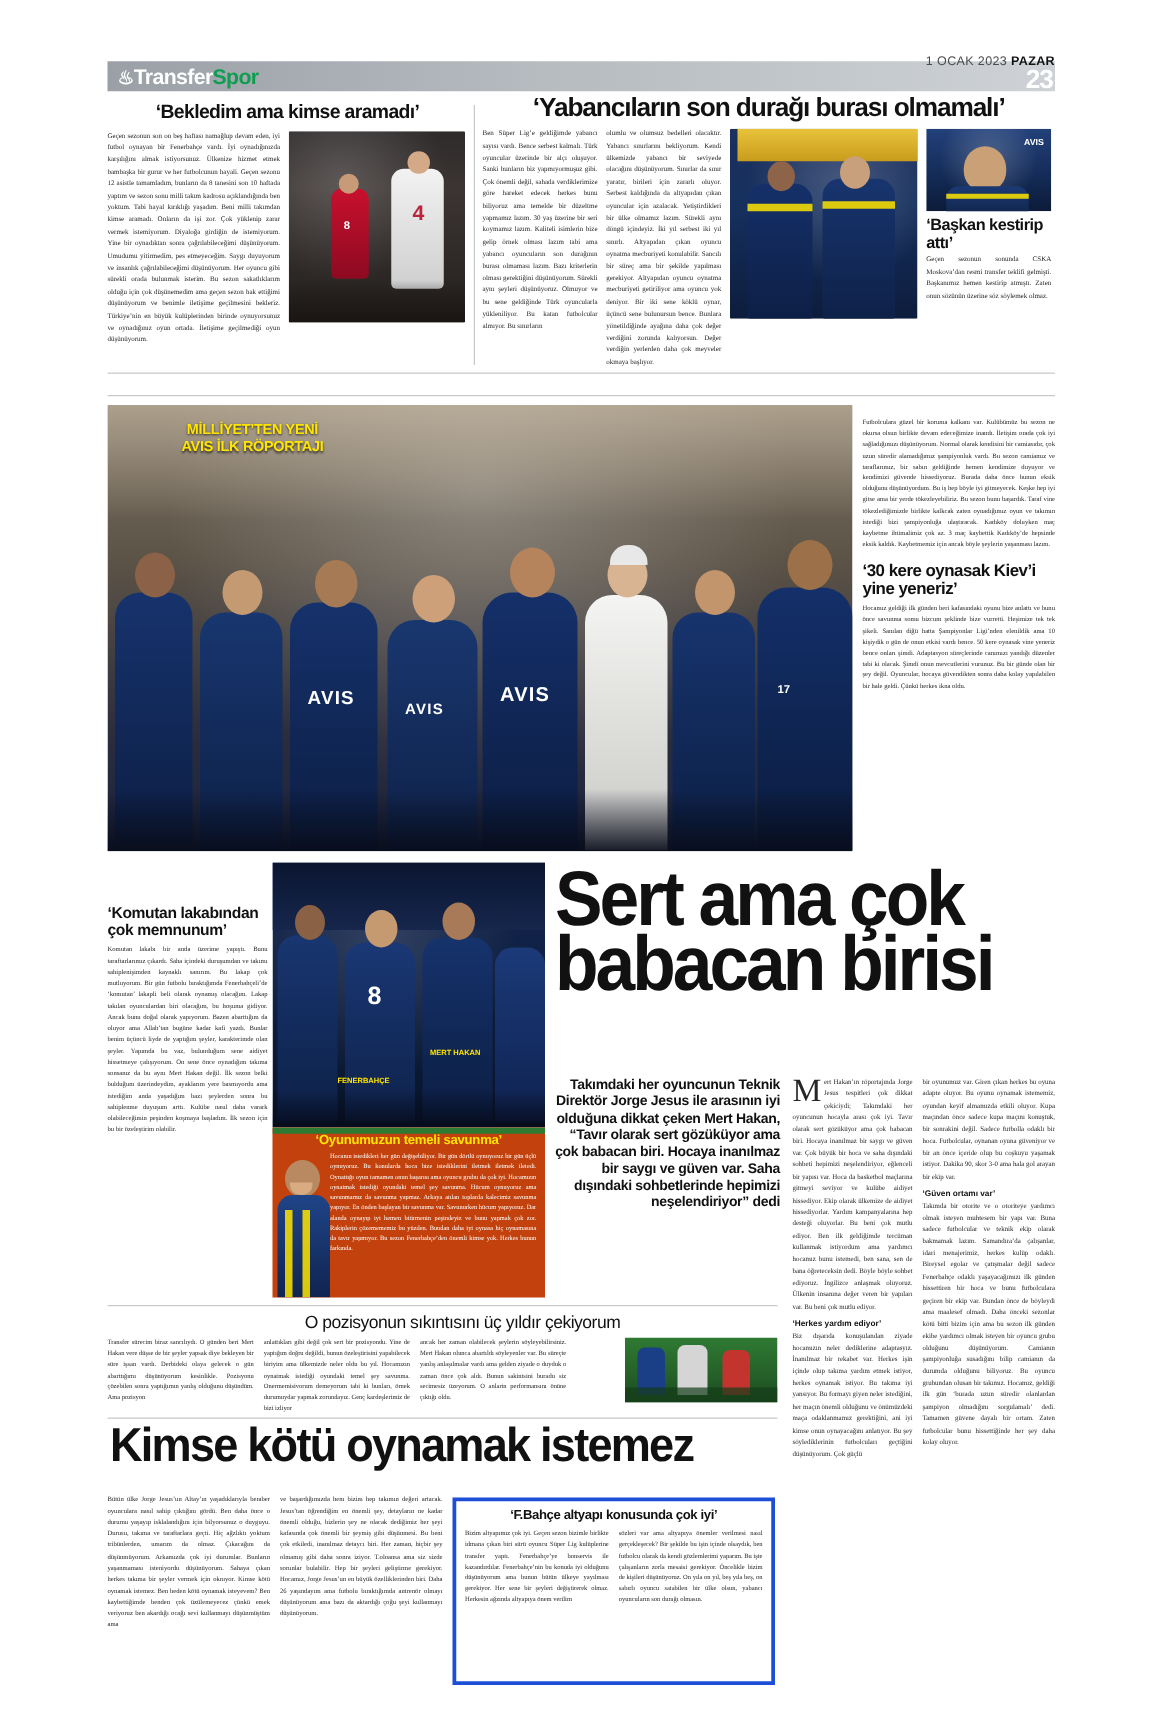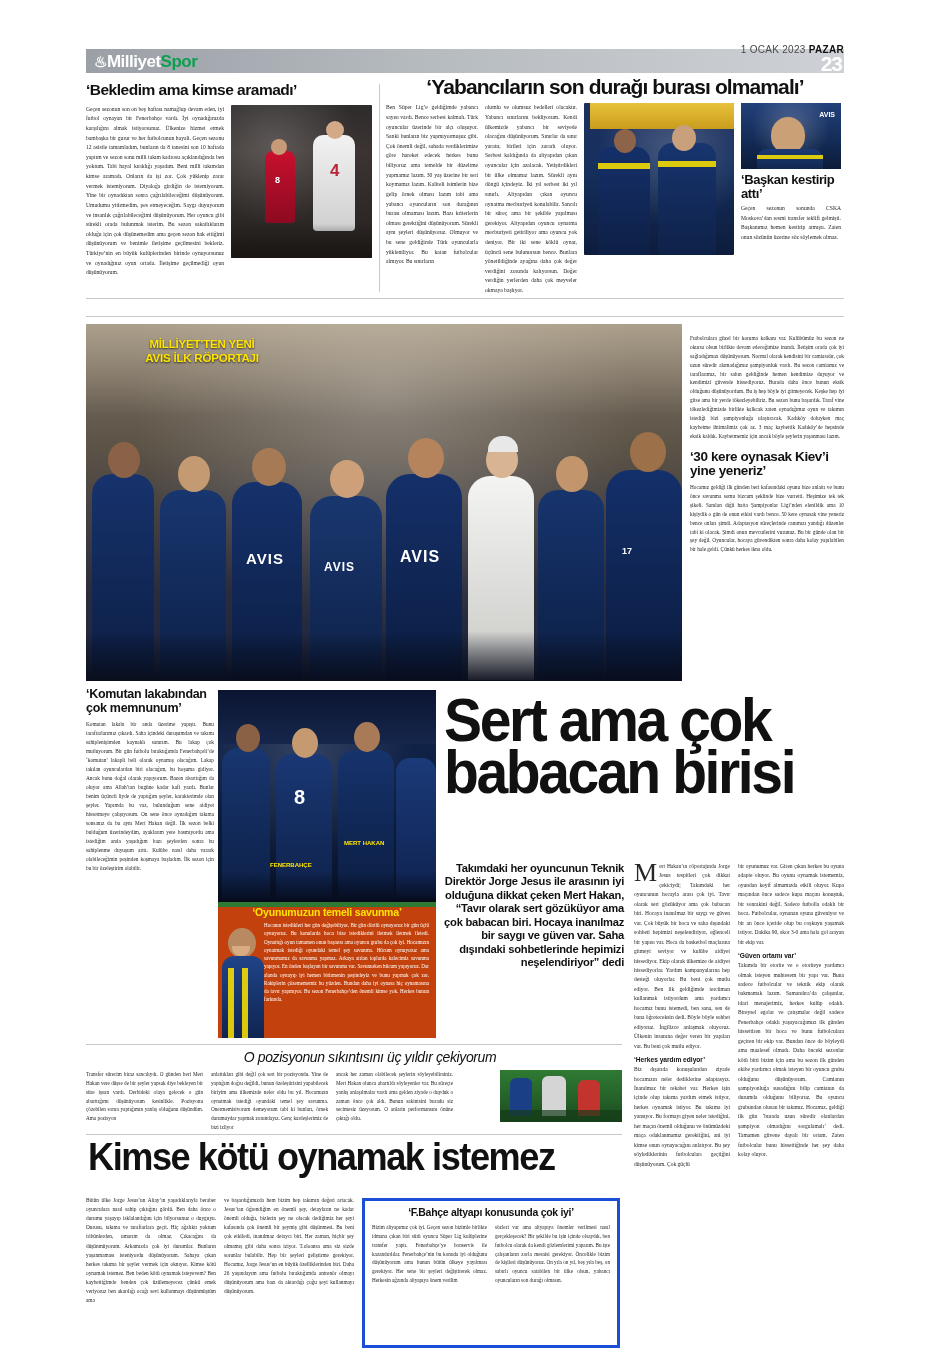--- a/index.html
+++ b/index.html
@@ -43,21 +43,21 @@
   }
   .body{
     font-size:5.6px;line-height:1.72;color:#262626;text-align:justify;
     font-family:"Liberation Serif", serif;
   }
 
   .rule{position:absolute;background:#c9c9c9;}
 
   
   .s1{position:absolute;left:86px;top:82px;width:288px;}
-  .s1 .h{font-size:15.5px;letter-spacing:-0.5px;}
+  .s1 .h{font-size:15.5px;text-align:center;letter-spacing:-0.5px;}
   .s1 .cols{display:flex;gap:7px;margin-top:7px;}
   .s1 .c{width:138px;}
   .s1 .ph{width:141px;height:153px;border-radius:1px;overflow:hidden;position:relative;}
 
   
   .s2{position:absolute;left:386px;top:76px;width:458px;}
   .s2 .h{font-size:21px;text-align:center;letter-spacing:-0.9px;}
   .s2 .row{display:flex;gap:7px;margin-top:6px;}
   .s2 .c{width:92px;}
   .s2 .ph{width:150px;height:152px;overflow:hidden;position:relative;border-radius:1px;}
@@ -77,21 +77,21 @@
   }
 
   
   .rail{position:absolute;left:690px;top:330px;width:154px;}
   .rail .h{font-size:13.5px;line-height:1.09;letter-spacing:-0.4px;}
   .rail .b{font-size:5.3px;line-height:1.68;text-align:justify;margin-top:4px;color:#262626;font-family:"Liberation Serif",serif;}
   .rail .h2{font-size:13.5px;line-height:1.09;letter-spacing:-0.4px;margin-top:9px;}
 
   
   .komutan{position:absolute;left:86px;top:688px;width:128px;}
-  .komutan .h{font-size:12.5px;line-height:1.1;letter-spacing:-0.3px;}
+  .komutan .h{font-size:12.5px;line-height:1.1;letter-spacing:-0.3px;margin-top:36px;}
   .komutan .b{font-size:5.3px;line-height:1.7;text-align:justify;margin-top:4px;font-family:"Liberation Serif",serif;color:#262626;}
 
   .midphoto{position:absolute;left:218px;top:690px;width:218px;height:212px;overflow:hidden;}
 
   .savunma{
     position:absolute;left:218px;top:902px;width:218px;height:136px;
     background:#c2410c;overflow:hidden;
   }
   .savunma .h{
     color:#ffe500;font-weight:bold;font-size:10.5px;text-align:center;
@@ -167,21 +167,21 @@
   .ph-green{background:linear-gradient(#2f7a33 0%,#245f28 60%,#1a4a1e 100%);}
   .stripe{position:absolute;background:rgba(255,229,0,.85);}
 </style>
 </head>
 <body>
 
 <div class="page">
 
   <div class="masthead">
     <div class="logo">
-      <span class="drop">♨</span><span class="m">Milliyet</span><span class="s">Spor</span>
+      <span class="drop">♨</span><span class="m">Transfer</span><span class="s">Spor</span>
     </div>
   </div>
   <div class="dateline">
     <span>1 OCAK 2023</span>
     <b>PAZAR</b>
   </div>
   <div class="pagenum">23</div>
 
   <div class="rule" style="left:379px;top:84px;width:1px;height:208px;"></div>
   <div class="rule" style="left:86px;top:298px;width:758px;height:1px;"></div>
@@ -319,21 +319,21 @@
     <div class="b">Biz dışarıda konuşulandan ziyade hocamızın neler dediklerine adaptasyız. İnanılmaz bir rekabet var. Herkes işin içinde olup takıma yardım etmek istiyor, herkes oynamak istiyor. Bu takıma iyi yansıyor. Bu formayı giyen neler istediğini, her maçın önemli olduğunu ve önümüzdeki maça odaklanmamız gerektiğini, ani iyi kimse onun oynayacağını anlatıyor. Bu şey söylediklerinin futbolcuları geçtiğini düşünüyorum. Çok güçlü</div>
   </div>
 
   <div class="rcol">
     <div class="b">bir oyunumuz var. Giren çıkan herkes bu oyuna adapte oluyor. Bu oyunu oynamak istememiz, oyundan keyif almamızda etkili oluyor. Kupa maçından önce sadece kupa maçını konuştuk, bir sonrakini değil. Sadece futbolla odaklı bir hoca. Futbolcular, oynanan oyuna güveniyor ve bir an önce içeride olup bu coşkuyu yaşamak istiyor. Dakika 90, skor 3-0 ama hala gol arayan bir ekip var.</div>
     <div class="subh">‘Güven ortamı var’</div>
     <div class="b">Takımda bir otorite ve o otoriteye yardımcı olmak isteyen muhtesem bir yapı var. Buna sadece futbolcular ve teknik ekip olarak bakmamak lazım. Samandıra’da çalışanlar, idari menajerimiz, herkes kulüp odaklı. Bireysel egolar ve çatışmalar değil sadece Fenerbahçe odaklı yaşayacağımızı ilk günden hissettiren bir hoca ve bunu futbolculara geçiren bir ekip var. Bundan önce de böyleydi ama maalesef olmadı. Daha önceki sezonlar kötü bitti bizim için ama bu sezon ilk günden ekibe yardımcı olmak isteyen bir oyuncu grubu olduğunu düşünüyorum. Camianın şampiyonluğa susadığını bilip camianın da durumda olduğunu biliyoruz. Bu oyuncu grubundan olusan bir takımız. Hocamız, geldiği ilk gün ‘burada uzun süredir olanlardan şampiyon olmadığını sorgulamalı’ dedi. Tamamen güvene dayalı bir ortam. Zaten futbolcular bunu hissettiğinde her şey daha kolay oluyor.</div>
   </div>
 
   <div class="rule" style="left:86px;top:1044px;width:536px;height:1px;"></div>
-  <div class="pozHead hl" style="font-weight:normal;font-style:italic;">O pozisyonun sıkıntısını üç yıldır çekiyorum</div>
+  <div class="pozHead hl" style="font-weight:normal;">O pozisyonun sıkıntısını üç yıldır çekiyorum</div>
   <div class="pozCols">
     <div class="c">Transfer sürecim biraz sancılıydı. O günden beri Mert Hakan vere düşse de bir şeyler yapsak diye bekleyen bir süre işsan vardı. Derbideki olaya gelecek o gün abarttığımı düşünüyorum kesinlikle. Pozisyonu çözebilen sonra yaptığımın yanlış olduğunu düşündüm. Ama pozisyon</div>
     <div class="c">anlattıkları gibi değil çok sert bir pozisyondu. Yine de yaptığım doğru değildi, bunun özeleştirisini yapabilecek biriyim ama ülkemizde neler oldu bu yıl. Hocamızın oynatmak istediği oyundaki temel şey savunma. Onermemisivorum demeyorum tabi ki bunları, örnek durumuydar yapmak zorundayız. Genç kardeşlerimiz de bizi izliyor</div>
     <div class="c">ancak her zaman olabilecek şeylerin söyleyebilirsiniz. Mert Hakan olunca abartıldı söyleyenler var. Bu süreçte yanlış anlaşılmalar vardı ama gelden ziyade o duyduk o zaman önce çok aldı. Bunun sakintsini buradu siz secimesiz üzeyorum. O anlarin performansını önüne çıktığı oldu.</div>
   </div>
   <div class="pozPhoto">
     <div class="photo ph-green"></div>
     <div style="position:absolute;left:10px;top:8px;width:22px;height:38px;background:#1a3f86;border-radius:6px 6px 0 0;"></div>
     <div style="position:absolute;left:42px;top:6px;width:24px;height:40px;background:#d5d5d5;border-radius:6px 6px 0 0;"></div>
     <div style="position:absolute;left:78px;top:10px;width:22px;height:36px;background:#c3342f;border-radius:6px 6px 0 0;"></div>

